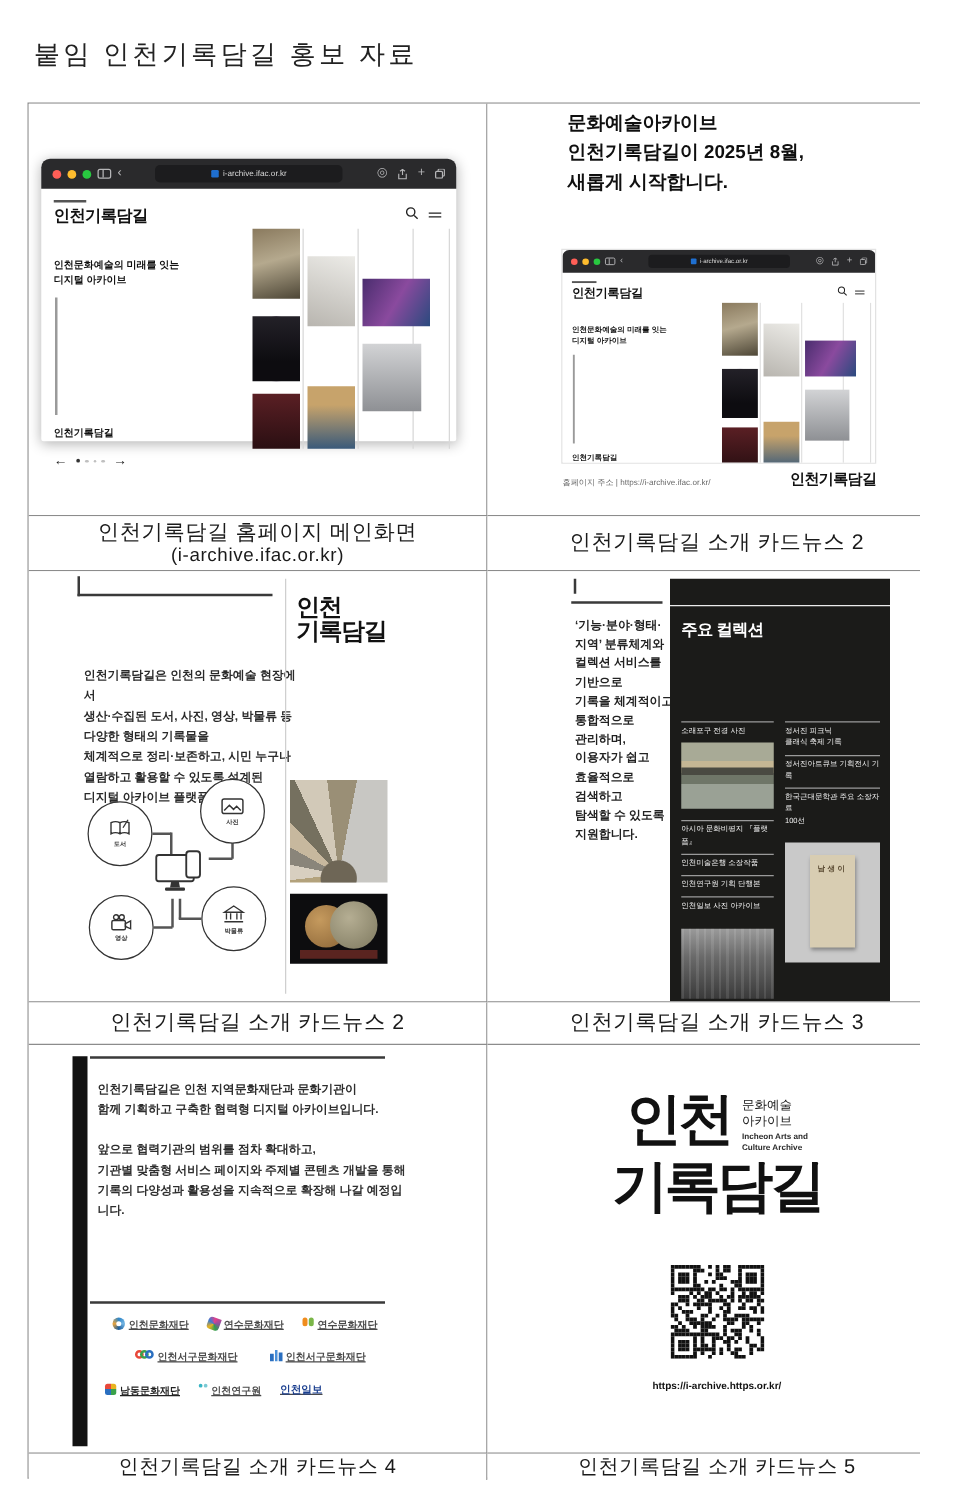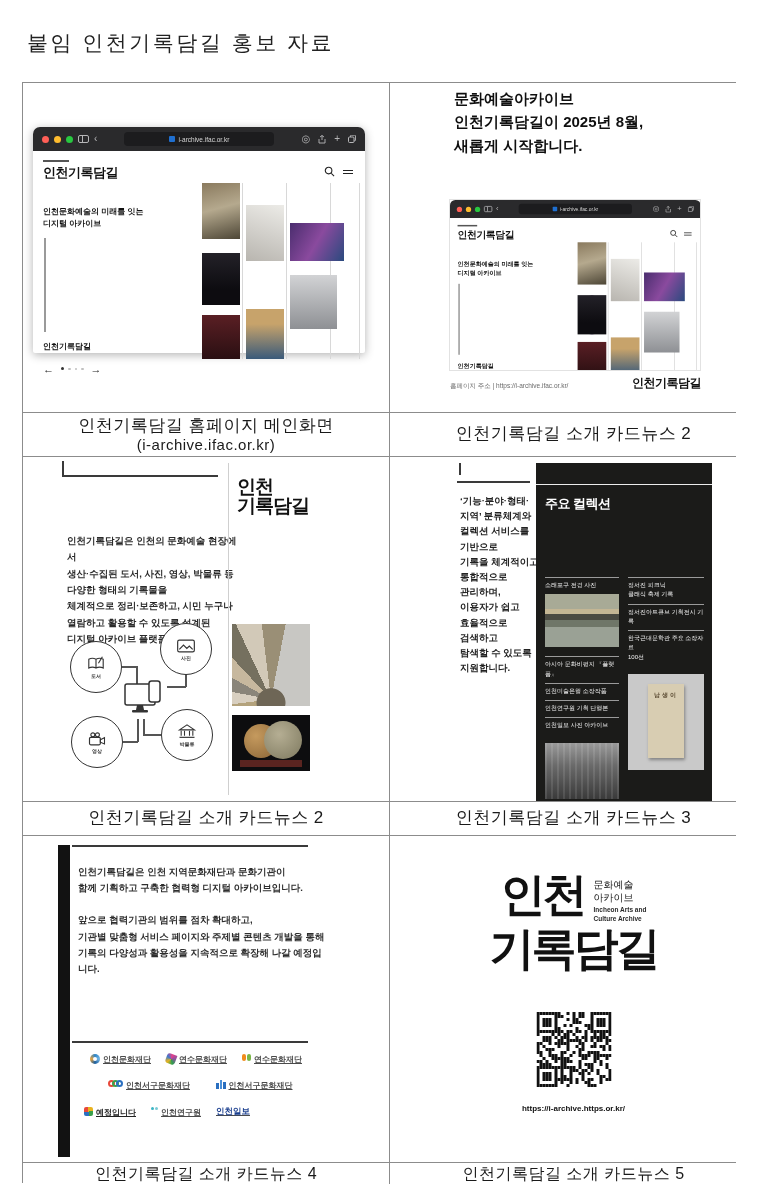--- a/index.html
+++ b/index.html
@@ -493,21 +493,21 @@
                 <i></i>
                 <i></i>
                 <i></i>
               </span>
             <span>인천서구문화재단</span>
           </span>
         </div>
         <div class="lgrow r3">
           <span class="lgitem lg-dark">
             <span class="pinwheel"></span>
-            <span>예정입니다</span>
+            <span>남동문화재단</span>
           </span>
           <span class="lgitem">
             <span class="aster">
                 <i></i>
                 <i></i>
               </span>
             <span>인천연구원</span>
           </span>
           <span class="lgitem">
             <span class="lg-news">인천일보</span>

